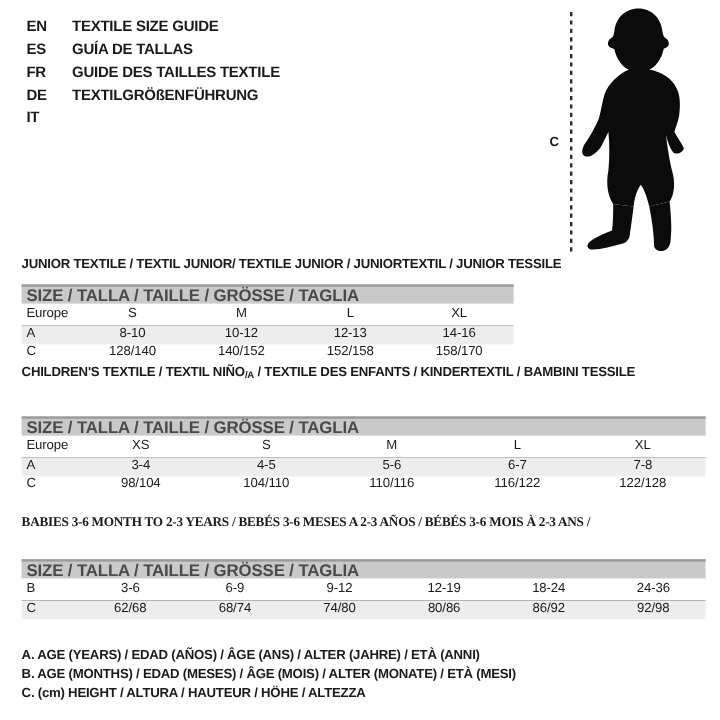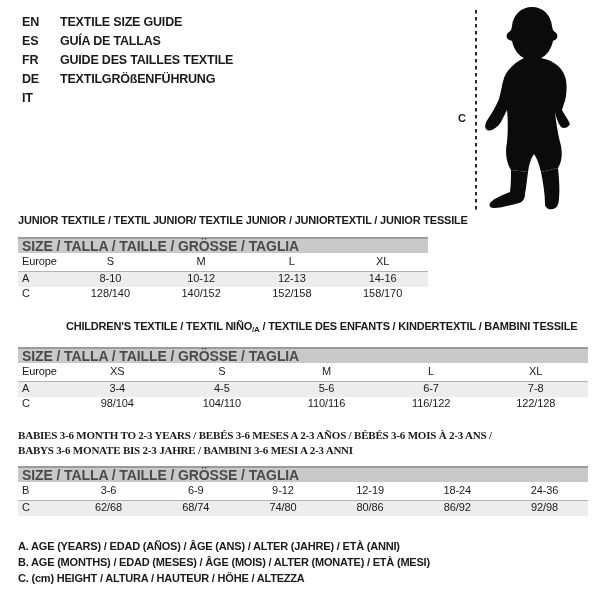--- a/index.html
+++ b/index.html
@@ -16,21 +16,21 @@
   .lang-code{width:38px;}
 
   
   .figure{left:450px;top:2px;width:150px;height:212px;}
   .figure svg{display:block;}
   .height-label{font:bold 11px "Liberation Sans", sans-serif;fill:#1a1a1a;}
 
   
   .section-title{position:absolute;left:18px;font-weight:bold;font-size:11px;letter-spacing:-0.2px;white-space:nowrap;}
   .s1{top:214px;}
-  .s2{top:320px;margin-left:48px;}
+  .s2{top:304px;}
   .s3{top:428px;line-height:15px;font-family:Liberation Serif, serif;}
   .sub{font-size:8px;vertical-align:-2px;}
 
   
   .table{position:absolute;left:18px;}
   .t1{top:237px;width:410px;}
   .t2{top:347px;width:570px;}
   .t3{top:466px;width:570px;}
   .size-bar{
     height:16px;background:#c9c9c9;border-top:2px solid #9b9b9b;box-sizing:border-box;
@@ -177,21 +177,20 @@
         <span class="tcell">104/110</span>
         <span class="tcell">110/116</span>
         <span class="tcell">116/122</span>
         <span class="tcell">122/128</span>
       </div>
     </div>
 </div>
 
 <div class="section-title s3">
   <div>BABIES 3-6 MONTH TO 2-3 YEARS / BEBÉS 3-6 MESES A 2-3 AÑOS / BÉBÉS 3-6 MOIS À 2-3 ANS /</div>
-  <div>BABYS 3-6 MONATE BIS 2-3 JAHRE / BAMBINI 3-6 MESI A 2-3 ANNI</div>
 </div>
 <div class="table t3">
   <div class="size-bar">SIZE / TALLA / TAILLE / GRÖSSE / TAGLIA</div>
   <div>
       <div class="trow header">
         <span class="tlabel">B</span>
         <span class="tcell">3-6</span>
         <span class="tcell">6-9</span>
         <span class="tcell">9-12</span>
         <span class="tcell">12-19</span>

